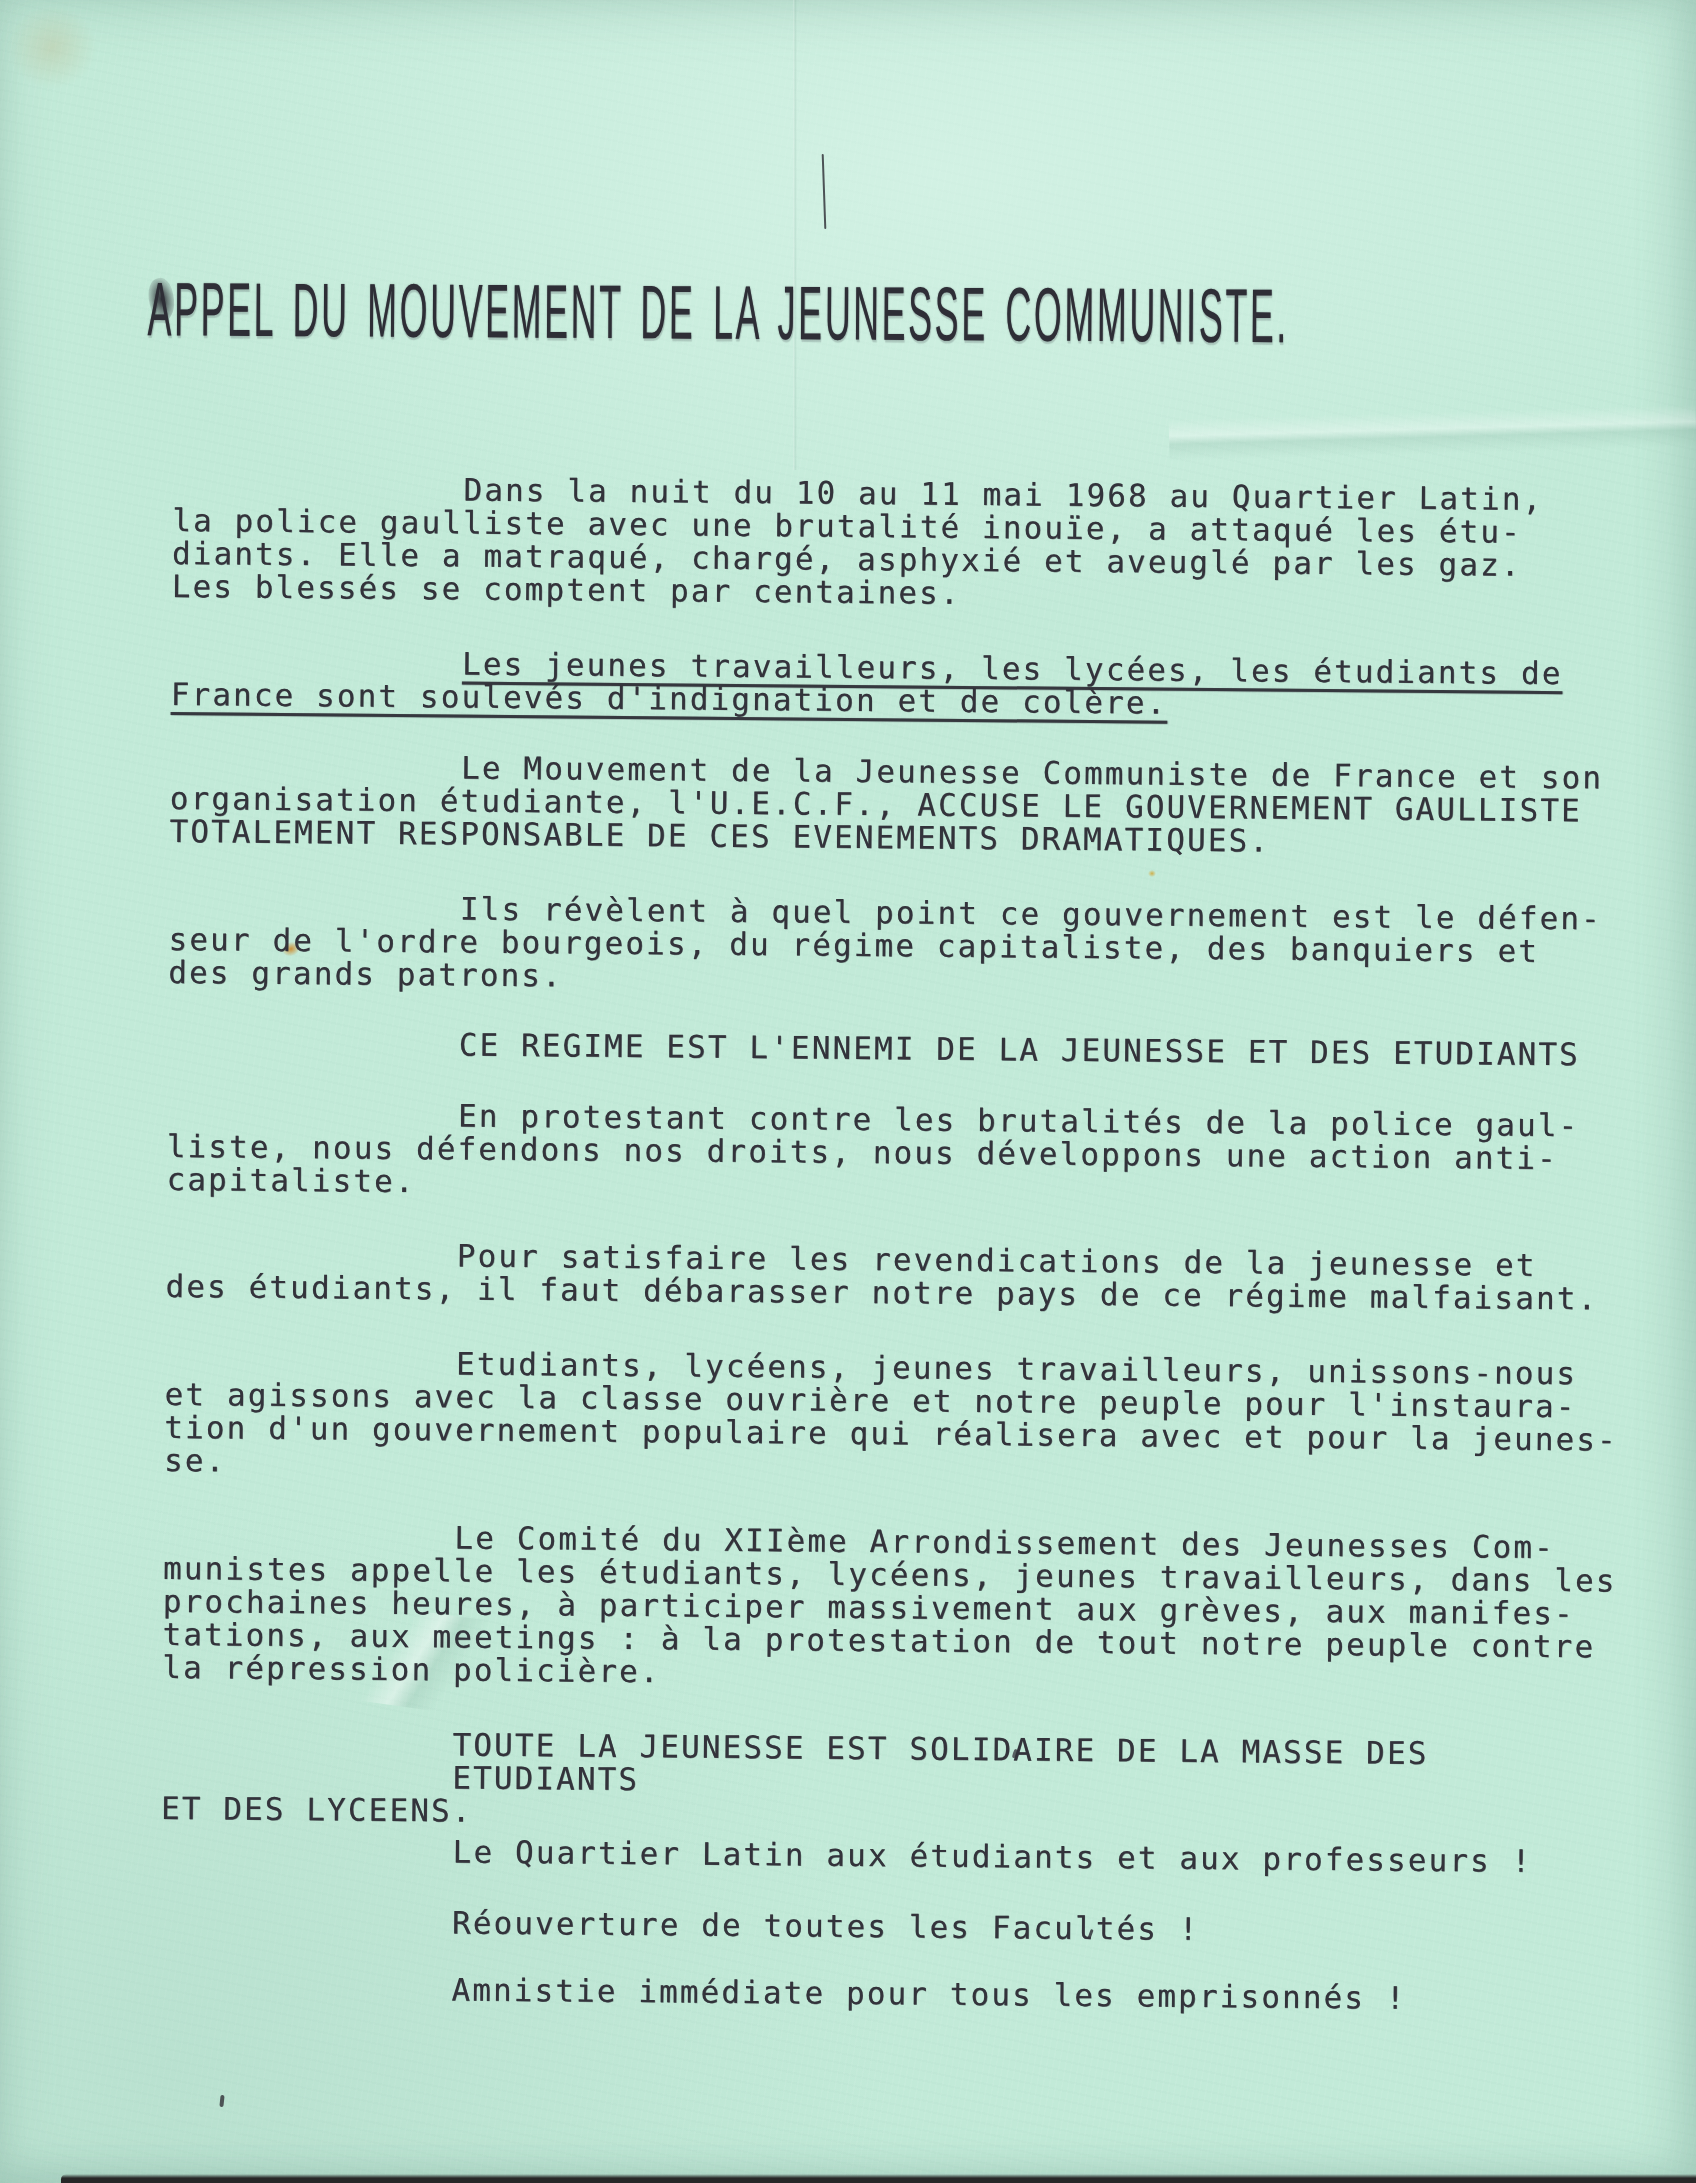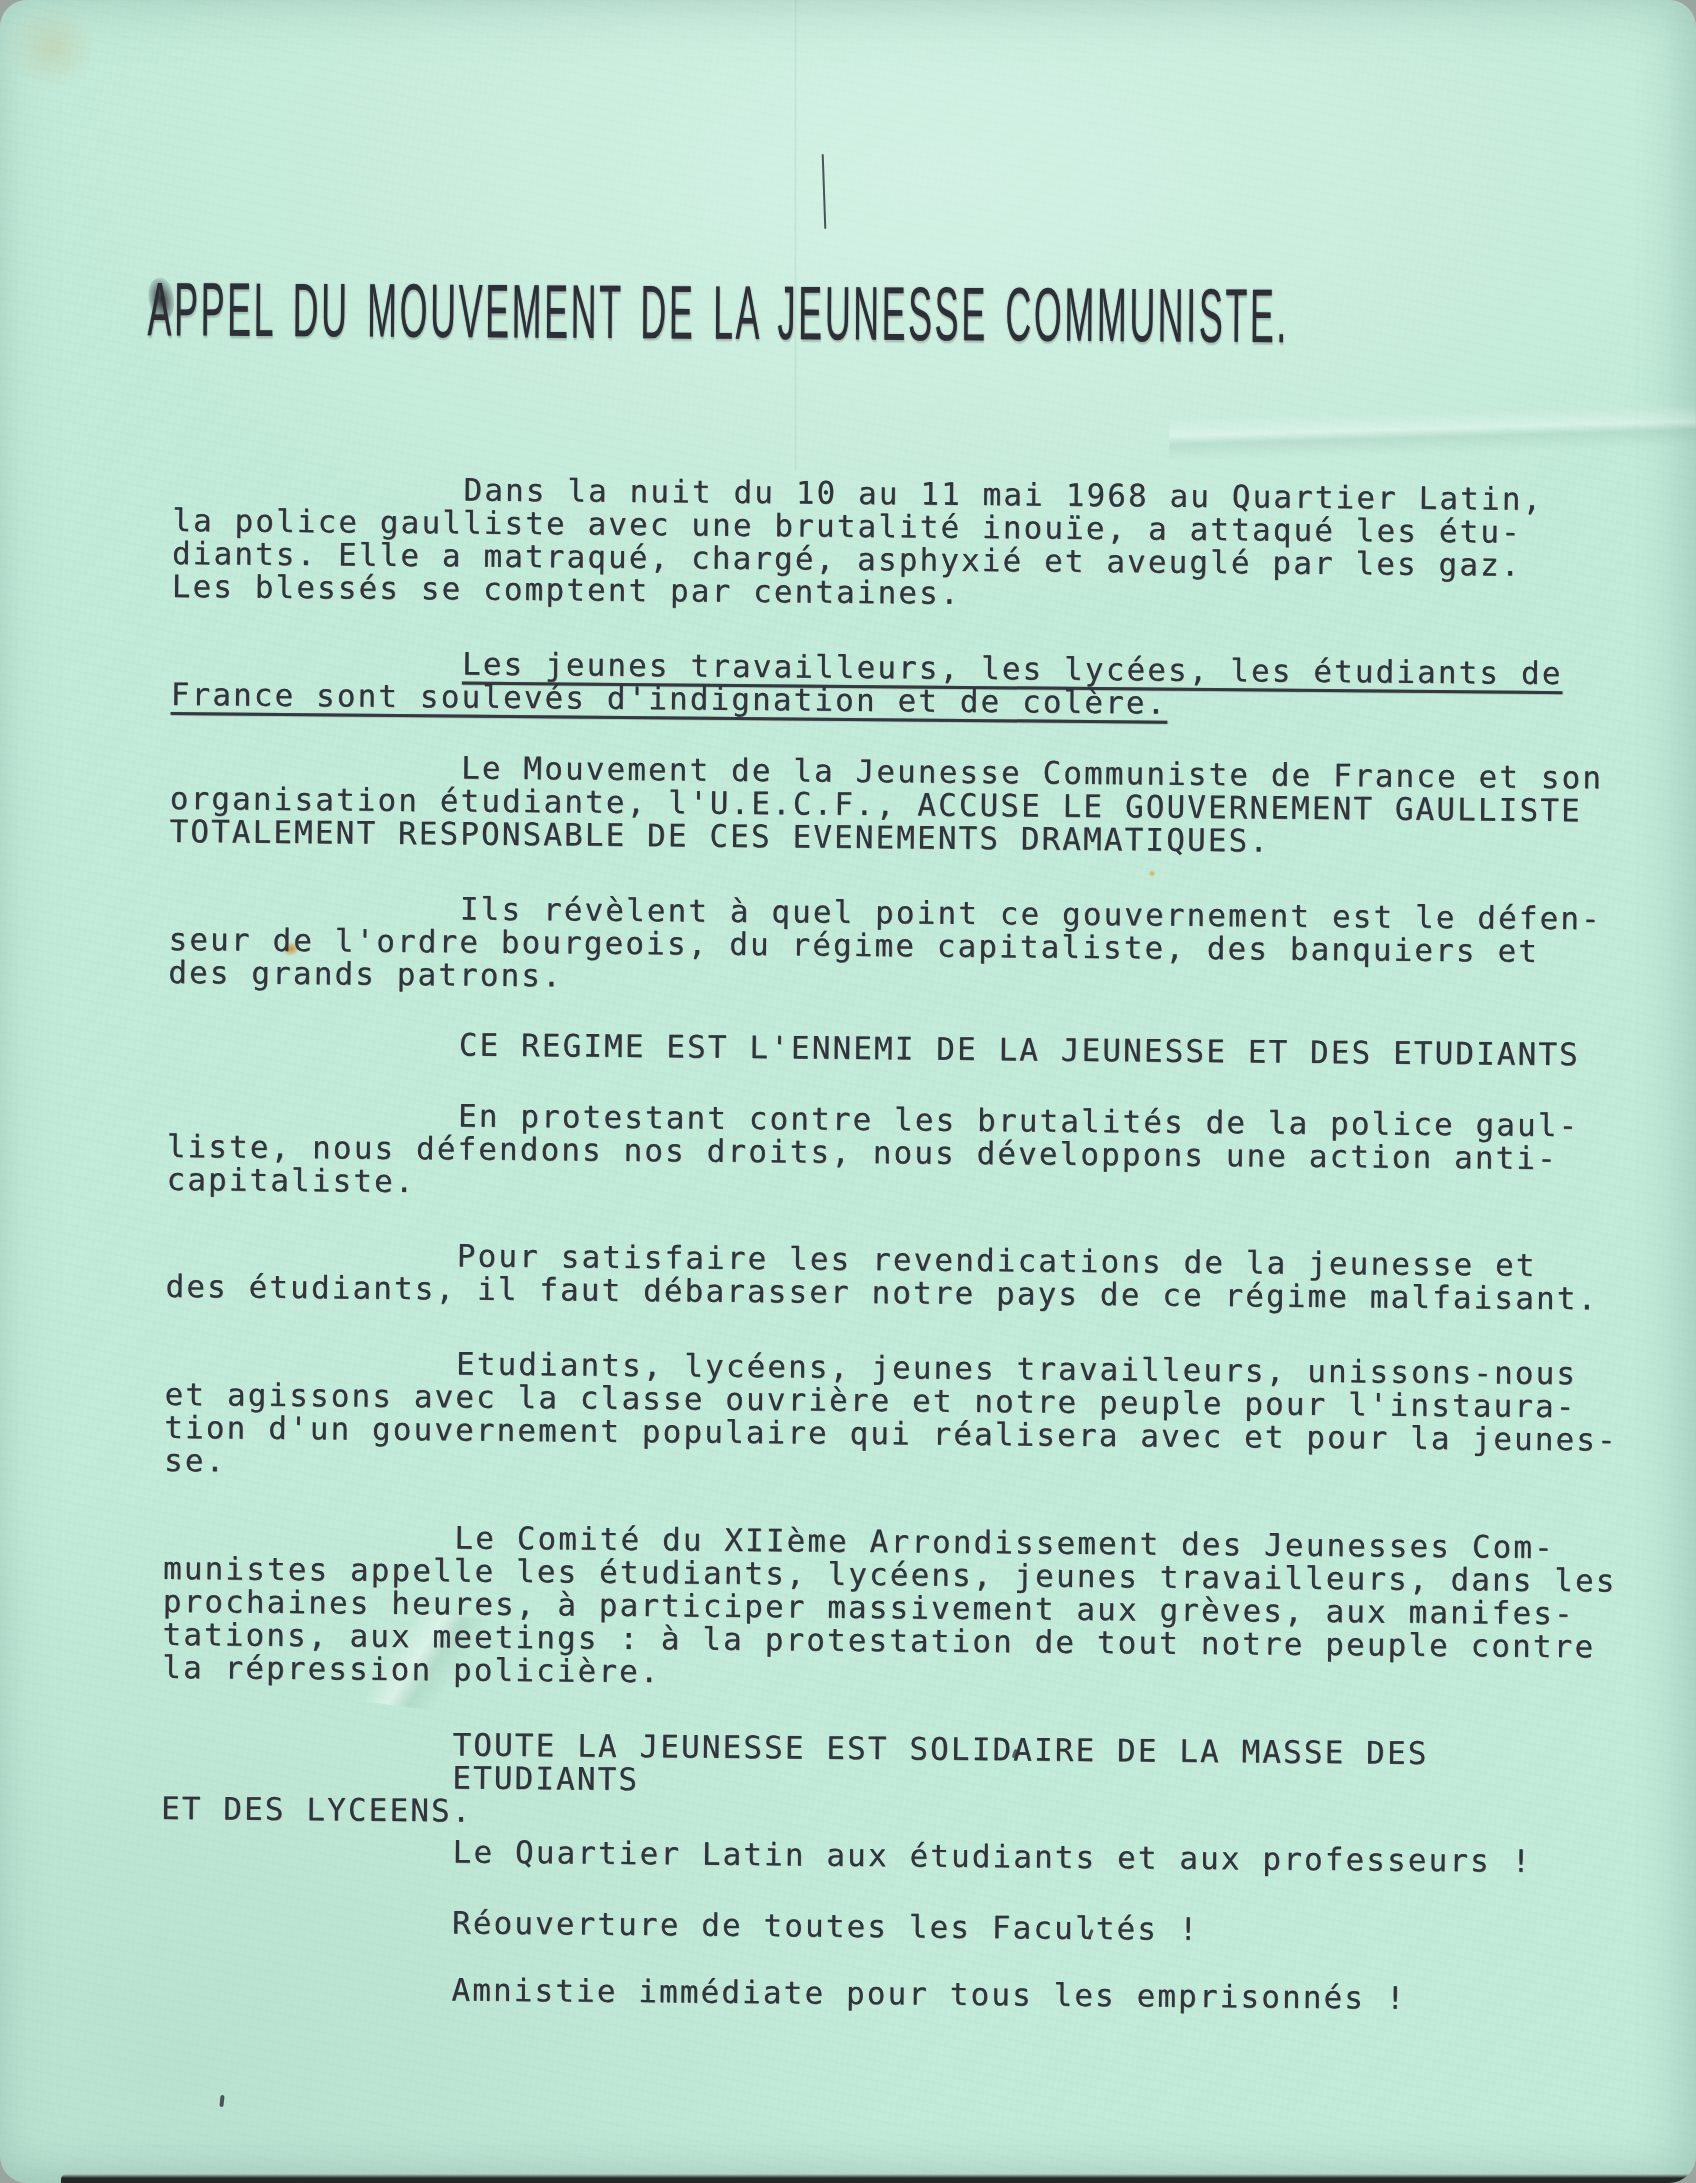--- a/index.html
+++ b/index.html
@@ -13,21 +13,20 @@
     background:
       radial-gradient(ellipse 1245px 623px at 55% 8%, rgba(230,250,242,0.45), rgba(230,250,242,0) 70%),
       radial-gradient(ellipse 1038px 830px at 10% 95%, rgba(150,190,175,0.20), rgba(150,190,175,0) 70%),
       repeating-linear-gradient(100deg, rgba(255,255,255,0.05) 0 1.4px, rgba(0,0,0,0) 1.4px 6.2px),
       repeating-linear-gradient(12deg, rgba(170,210,195,0.10) 0 2.1px, rgba(0,0,0,0) 2.1px 9.7px),
       #c2ead8;
     box-shadow:
       inset 0 0 62px rgba(110,150,135,0.22),
       inset -21px 0 42px rgba(120,162,148,0.16),
       inset 0 -12.5px 28px rgba(120,162,148,0.14);
-    border-radius: 27px;
   }
   
   .crease-v{
     position:absolute;left:793px;top:0;width:4.2px;height:470px;
     background:linear-gradient(to right, rgba(255,255,255,0.35), rgba(130,172,156,0.30) 60%, rgba(255,255,255,0));
     opacity:.6;
   }
   .crease-h-right{
     position:absolute;left:1169px;top:412px;width:527px;height:42px;
     background:linear-gradient(to bottom, rgba(255,255,255,0), rgba(255,255,255,0.45) 40%, rgba(125,168,152,0.28) 60%, rgba(255,255,255,0));

